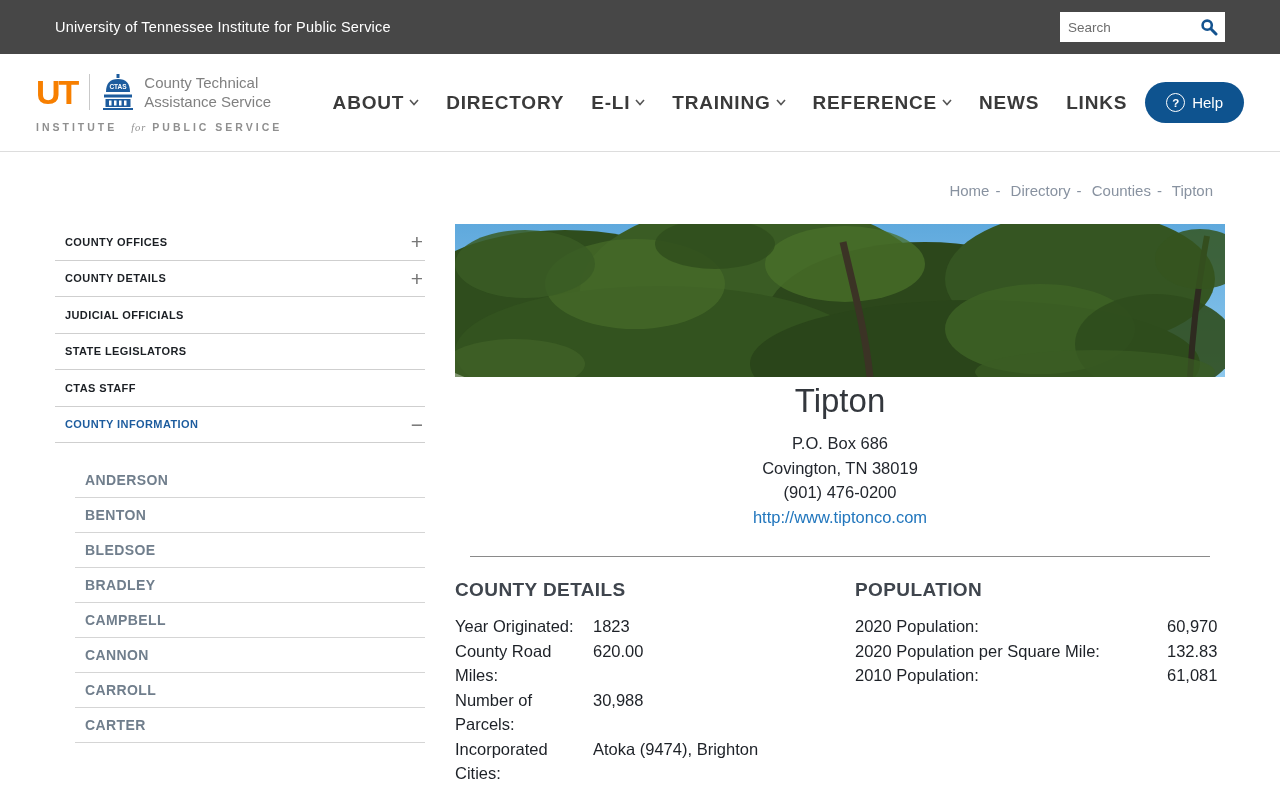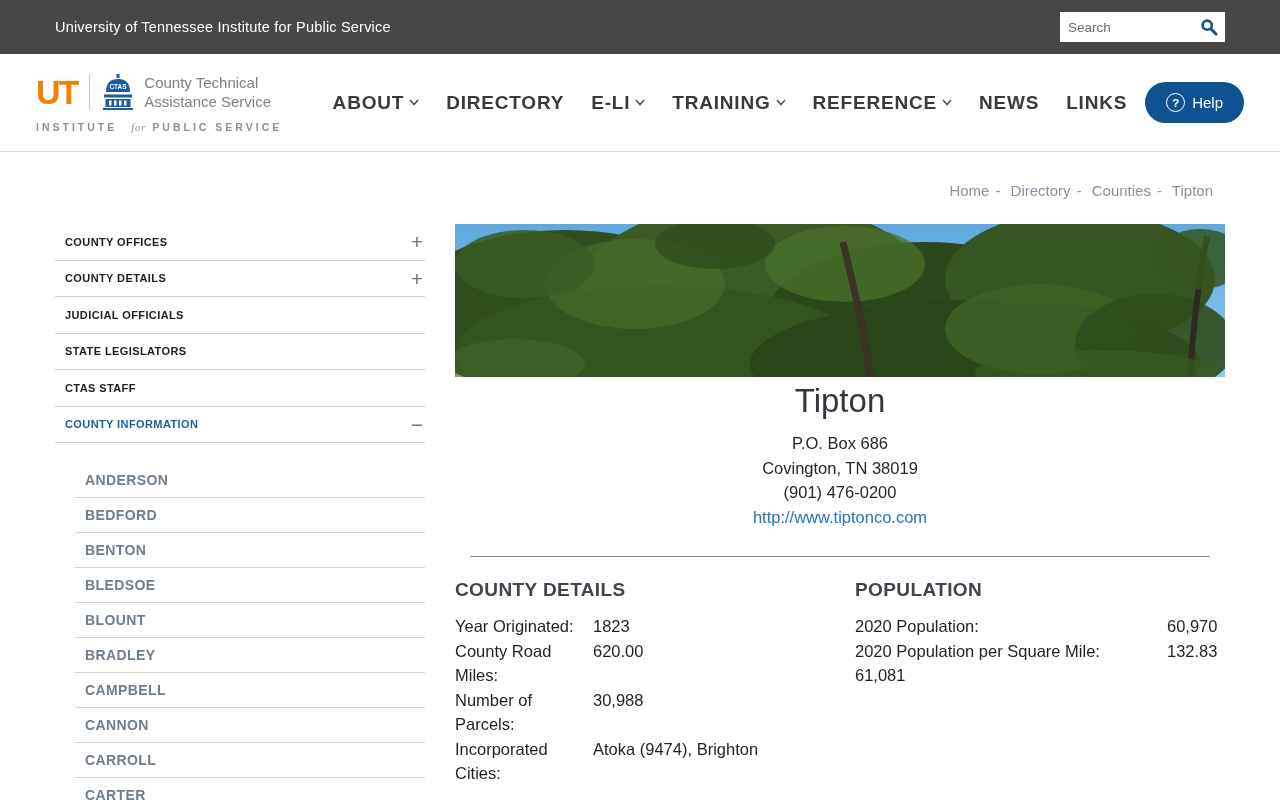--- a/index.html
+++ b/index.html
@@ -226,27 +226,25 @@
 
           <div class="side-item active">
             <span class="side-label">COUNTY INFORMATION</span>
             <span class="side-toggle">−</span>
           </div>
         </div>
       <div class="county-list">
 
           <div class="county-item">ANDERSON</div>
 
-          <div class="county-item">BEDFORD</div>
 
           <div class="county-item">BENTON</div>
 
           <div class="county-item">BLEDSOE</div>
 
-          <div class="county-item">BLOUNT</div>
 
           <div class="county-item">BRADLEY</div>
 
           <div class="county-item">CAMPBELL</div>
 
           <div class="county-item">CANNON</div>
 
           <div class="county-item">CARROLL</div>
 
           <div class="county-item">CARTER</div>
@@ -331,20 +329,21 @@
                 <div class="kv-label">2020 Population:</div>
                 <div class="kv-value">60,970</div>
               </div>
 
               <div class="kv-row">
                 <div class="kv-label">2020 Population per Square Mile:</div>
                 <div class="kv-value">132.83</div>
               </div>
 
               <div class="kv-row">
+                <div class="kv-label">2010 Population:</div>
                 <div class="kv-value">61,081</div>
               </div>
             </div>
         </div>
       </div>
     </div>
 
   </div>
 </div>
 

